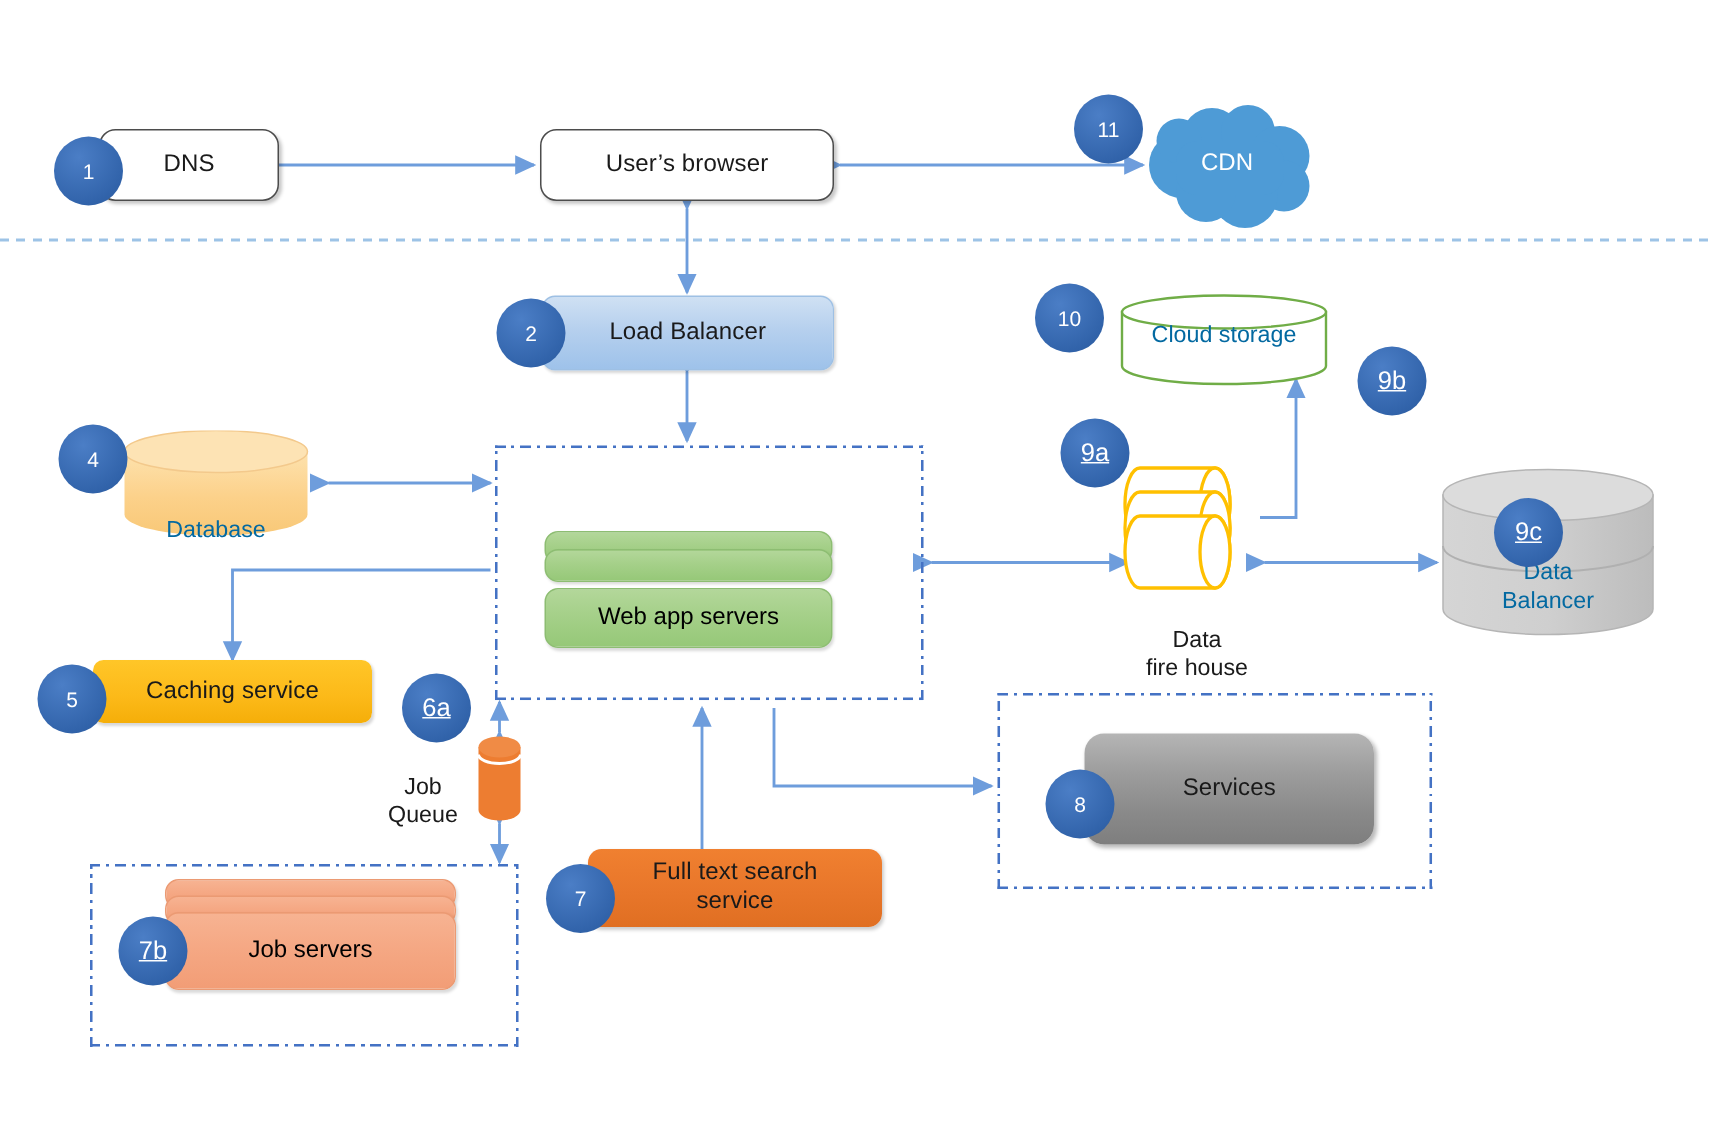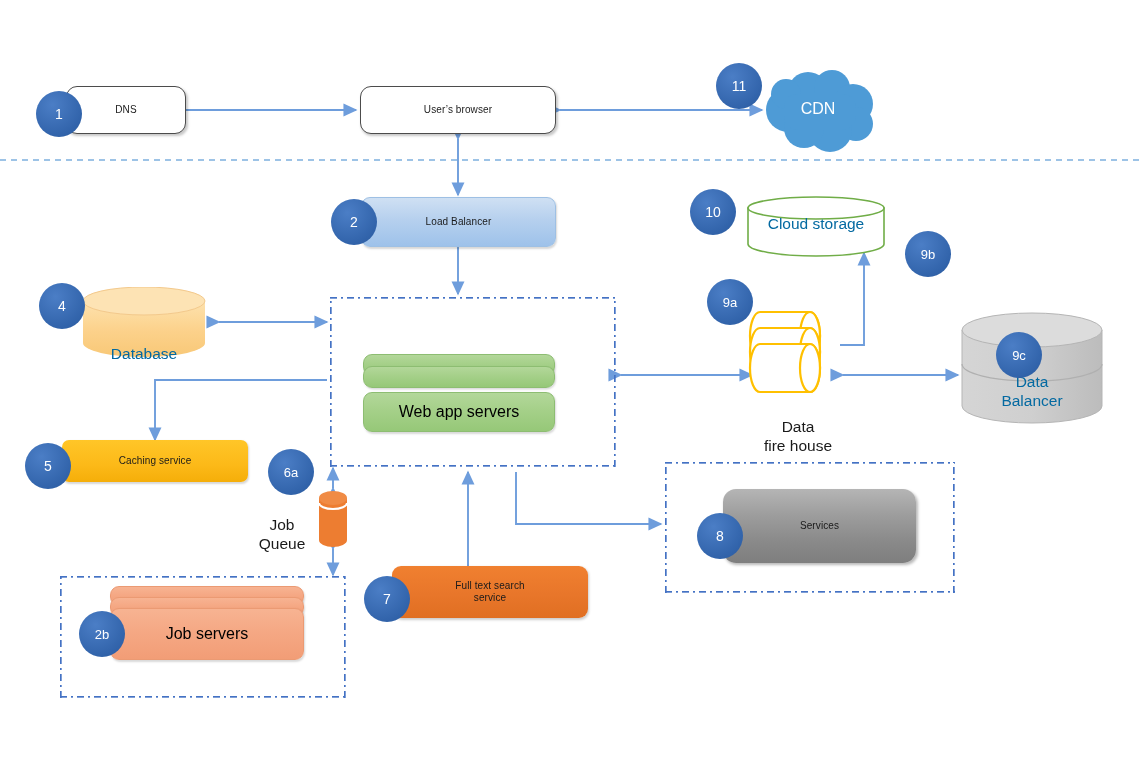--- a/index.html
+++ b/index.html
@@ -27,41 +27,41 @@
     pointer-events: none;
   }
   .node {
     position: absolute;
     box-sizing: border-box;
     display: flex;
     align-items: center;
     justify-content: center;
     text-align: center;
     color: #1a1a1a;
-    font-size: 10px;
+    font-size: 16px;
     line-height: 1.18;
     letter-spacing: .1px;
   }
   
   .badge {
     position: absolute;
     width: 46px;
     height: 46px;
     border-radius: 50%;
     background: #3b6cb5;
     background: radial-gradient(circle at 36% 30%, #4b7ec6 0%, #3163aa 72%, #2b5999 100%);
     color: #ffffff;
     font-size: 14px;
     display: flex;
     align-items: center;
     justify-content: center;
     z-index: 40;
     font-family: "Liberation Sans", sans-serif;
   }
-  .badge.sm { font-size: 13px; }
+  .badge.sm { font-size: 17px; text-decoration: underline; }
   .browser-box {
     background: #ffffff;
     border: 1.6px solid #4c4c4c;
     border-radius: 11px;
     box-shadow: 1.5px 2px 2.5px rgba(0,0,0,.22);
     z-index: 25;
   }
   .lb-box {
     background: linear-gradient(180deg,#cfe0f3 0%, #b6d0ee 45%, #9ec2ea 100%);
     border: 1px solid #9ec0e4;
@@ -303,21 +303,21 @@
   </div>
 
   <div class="stack" style="left:110px; top:586px; width:194px; height:74px;">
     <div class="layer salmon-fill" style="top:0; width:194px; height:20px;"></div>
     <div class="layer salmon-fill" style="top:11px; width:194px; height:20px;"></div>
     <div class="front salmon-fill" style="width:194px; height:52px;">
       <span>Job servers</span>
     </div>
   </div>
   <div class="badge sm" style="left:79px; top:611px;">
-    <span>2b</span>
+    <span>7b</span>
   </div>
 
   <div class="node fts-box" style="left:392px; top:566px; width:196px; height:52px;">
     <div>
       <div>Full text search</div>
       <div>service</div>
     </div>
   </div>
   <div class="badge" style="left:364px; top:576px;">
     <span>7</span>

